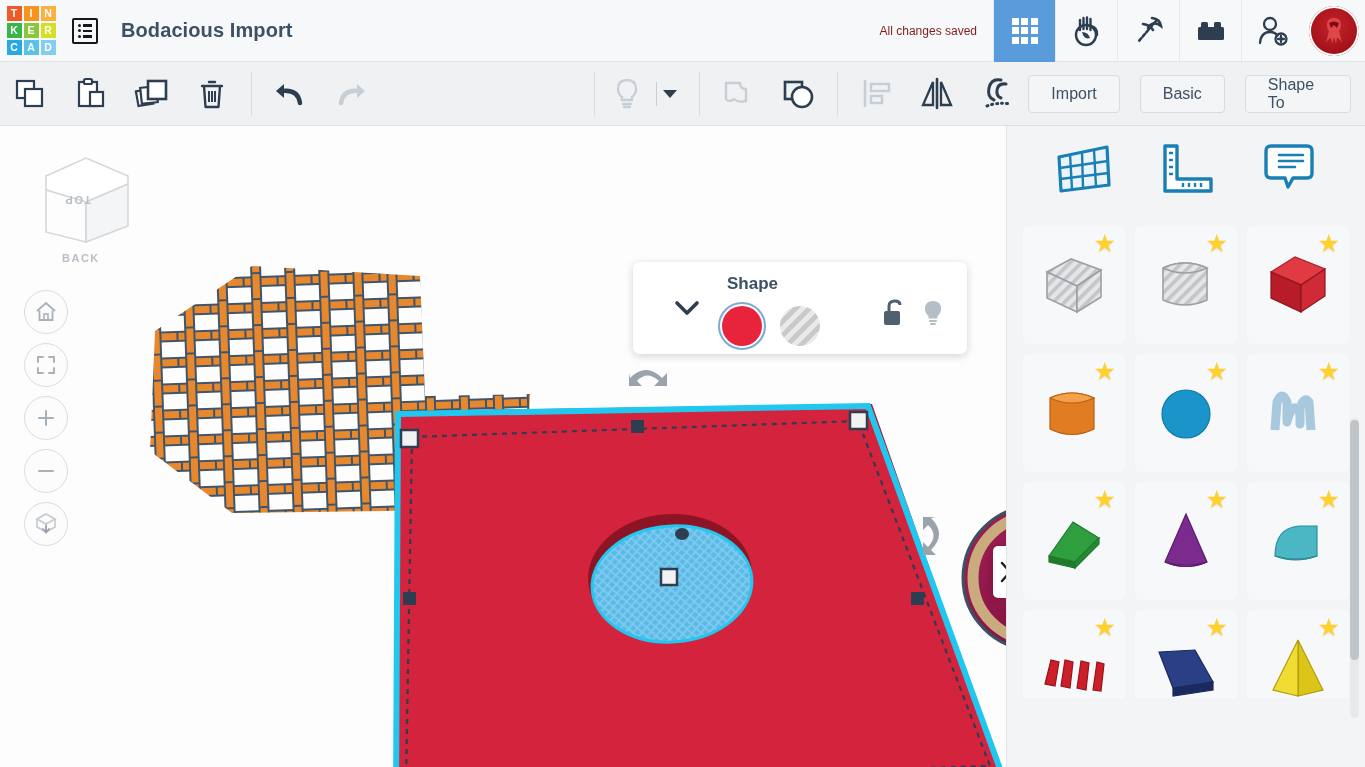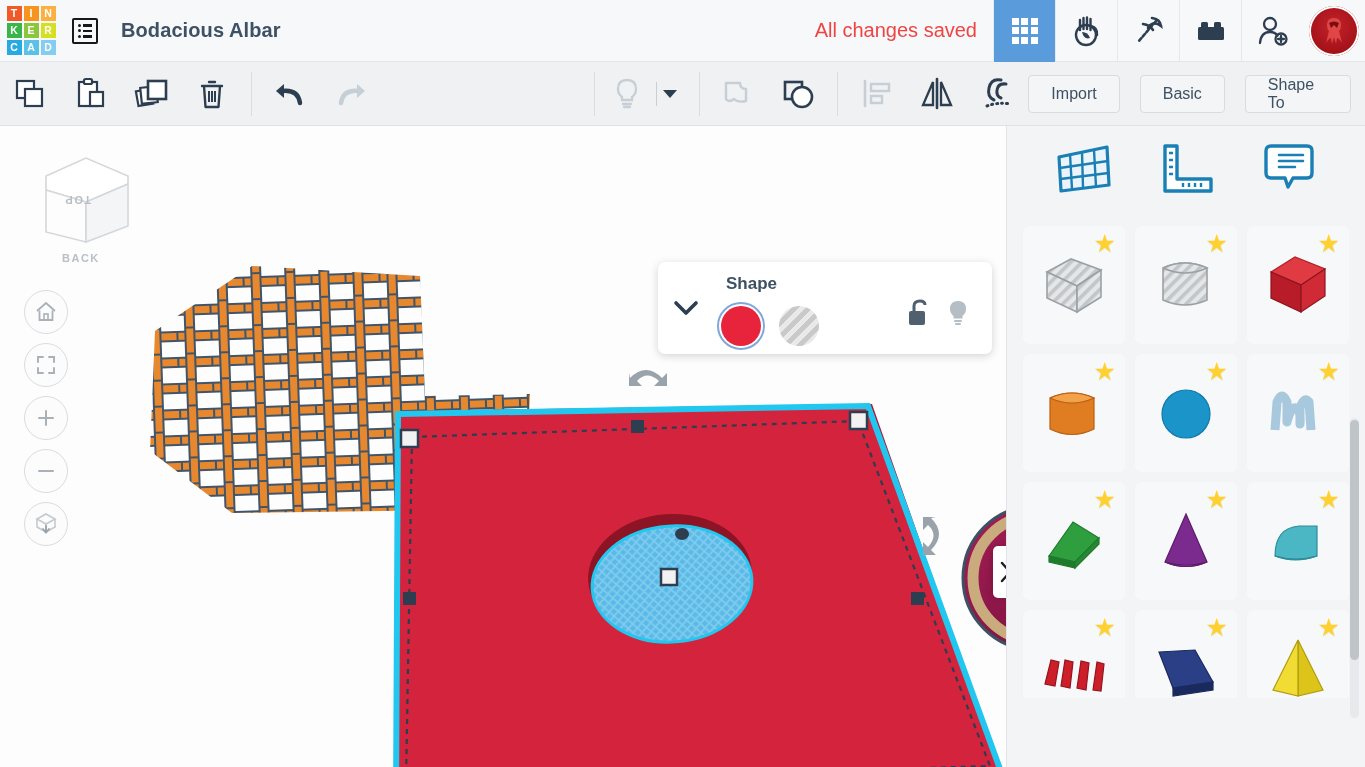--- a/index.html
+++ b/index.html
@@ -24,21 +24,21 @@
     color:#fff; font-size:10.5px; font-weight:bold; font-family:"Liberation Sans",sans-serif; line-height:1; }
 
   .hdr-list-btn { width:46px; height:62px; display:flex; align-items:center; justify-content:center; cursor:pointer;}
   .hdr-list-icon { width:26px; height:26px; border:2.5px solid #16191c; border-radius:2px; position:relative; }
   .hdr-list-icon i { position:absolute; background:#16191c; }
   .hdr-list-icon .d { width:3px; height:3px; left:4px; border-radius:50%; }
   .hdr-list-icon .l { height:2.5px; right:4px; width:9px; }
 
   .doc-title { font-size:20px; font-weight:bold; color:#3d5165; margin-left:13px; letter-spacing:0.1px;}
   .topbar-spacer { flex:1; }
-  .saved-text { font-size:20px; color:#ef4444; margin-right:16px; }
+  .saved-text { font-size:12px; color:#7f1d1d; margin-right:16px; }
 
   .hdr-btn { width:62px; height:62px; display:flex; align-items:center; justify-content:center;
     border-left:1px solid #e6e9eb; cursor:pointer; background:transparent;}
   .hdr-btn.active { background:#5a9bdc; }
 
   .mini-grid { display:grid; grid-template-columns:repeat(3,7px); grid-template-rows:repeat(3,7px); gap:2.5px;}
   .mini-grid div{ background:#fff; }
 
   .avatar-btn { width:62px; height:62px; display:flex; align-items:center; justify-content:center; cursor:pointer;}
   .avatar { width:50px; height:50px; border-radius:50%; background:radial-gradient(circle at 50% 40%, #c2232a 0%, #a8131b 60%, #8d0f16 100%);
@@ -74,23 +74,23 @@
   .vc-label { position:absolute; font-size:11px; font-weight:bold; color:#b9bfc4; letter-spacing:1.5px;}
   .vc-top { left:30px; top:40px; transform:rotate(180deg); }
   .vc-back { left:28px; top:98px; }
 
   .nav-btns { position:absolute; left:24px; top:164px; display:flex; flex-direction:column; gap:9px; }
   .nav-btn { width:44px; height:44px; border-radius:50%; border:1px solid #d9dde0; background:#fcfcfd;
     display:flex; align-items:center; justify-content:center; cursor:pointer; }
 
   
   .shape-panel {
-    position:absolute; left:658px; top:136px; width:334px; height:92px;
+    position:absolute; left:633px; top:136px; width:334px; height:92px;
     background:#fff; border-radius:7px; box-shadow:0 2px 9px rgba(0,0,0,0.17);
-    display:flex; align-items:flex-start;
+    display:flex; align-items:flex-start;padding-left:26px;
   }
   .sp-chevron { width:56px; height:92px; display:flex; align-items:center; justify-content:center; cursor:pointer;}
   .sp-mid { flex:1; position:relative; }
   .sp-title { font-size:17px; font-weight:bold; color:#3d5165; text-align:left; margin-top:12px; margin-left:12px;}
   .sp-swatches { display:flex; align-items:center; gap:10px; margin-top:8px; margin-left:3px;}
   .sw { width:40px; height:40px; border-radius:50%; }
   .sw-wrap { width:48px; height:48px; border-radius:50%; display:flex; align-items:center; justify-content:center;}
   .sw-wrap.sel { border:2.5px solid #7fa8d8; background:#fff; }
   .sw-hatch { background:
      repeating-linear-gradient(135deg, #c9c9c9 0 5px, #e9e9e9 5px 10px); }
@@ -150,21 +150,21 @@
       <div class="hdr-list-icon">
         <i class="d" style="top:4px"></i>
           <i class="l" style="top:4.5px"></i>
         <i class="d" style="top:9.5px"></i>
           <i class="l" style="top:10px"></i>
         <i class="d" style="top:15px"></i>
           <i class="l" style="top:15.5px"></i>
       </div>
     </div>
 
-    <div class="doc-title">Bodacious Albar</div>
+    <div class="doc-title">Bodacious Import</div>
 
     <div class="topbar-spacer"></div>
 
     <div class="saved-text">All changes saved</div>
 
     <div class="hdr-btn active">
       <div class="mini-grid">
         <div></div>
           <div></div>
           <div></div>

